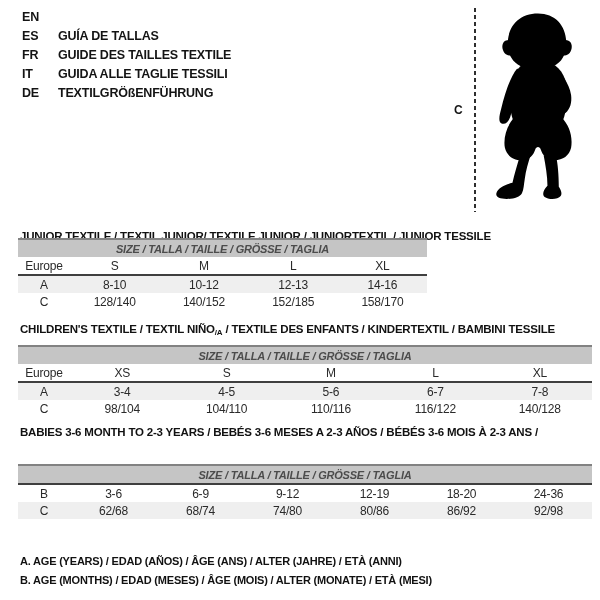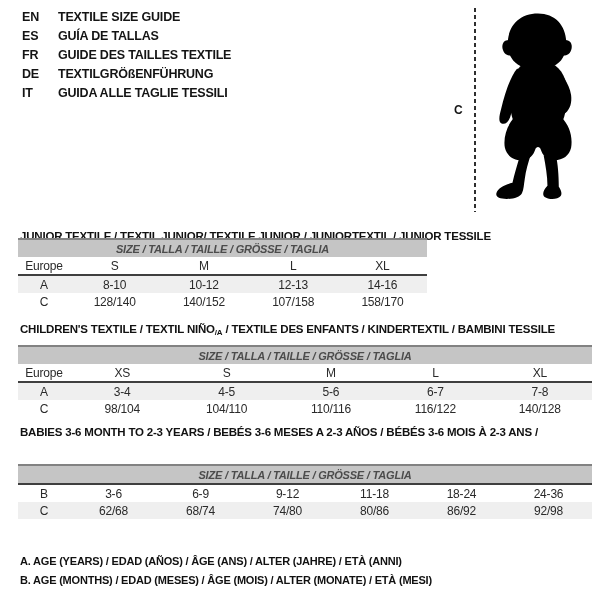--- a/index.html
+++ b/index.html
@@ -40,37 +40,36 @@
   .footnote{font-weight:bold;font-size:11px;line-height:18.5px;color:#111;white-space:nowrap;}
 </style>
 </head>
 <body>
 
 <div class="page">
 
   <div class="lang-block">
     <div class="lang-row">
       <span class="lang-code">EN</span>
-      <span class="lang-title">TEXTILE SIZE GUIDE</span>
     </div>
     <div class="lang-row">
       <span class="lang-code">ES</span>
       <span class="lang-title">GUÍA DE TALLAS</span>
     </div>
     <div class="lang-row">
       <span class="lang-code">FR</span>
       <span class="lang-title">GUIDE DES TAILLES TEXTILE</span>
     </div>
     <div class="lang-row">
+      <span class="lang-code">IT</span>
+      <span class="lang-title">GUIDA ALLE TAGLIE TESSILI</span>
+    </div>
+    <div class="lang-row">
       <span class="lang-code">DE</span>
       <span class="lang-title">TEXTILGRÖßENFÜHRUNG</span>
-    </div>
-    <div class="lang-row">
-      <span class="lang-code">IT</span>
-      <span class="lang-title">GUIDA ALLE TAGLIE TESSILI</span>
     </div>
   </div>
 
   <div class="figure">
     <span class="c-label">C</span>
     <div class="dash-line"></div>
     <svg class="baby-svg" width="104" height="206" viewBox="0 0 110 210" xmlns="http://www.w3.org/2000/svg">
       <g fill="#000000">
         <path d="M55 2 C 36 2 24 14 23 32 C 22.5 38 24 44 27 49 C 31 56 40 61 54 61 C 68 61 77 56 81 49 C 84 44 85.5 38 85 32 C 84 14 73 2 55 2 Z"></path>
         <path d="M24 30 C 19 30 16.5 34 17.5 39 C 18.5 44 22 47 26 46 Z"></path>
@@ -109,21 +108,21 @@
       <td class="lbl">A</td>
       <td>8-10</td>
       <td>10-12</td>
       <td>12-13</td>
       <td>14-16</td>
     </tr>
     <tr>
       <td class="lbl">C</td>
       <td>128/140</td>
       <td>140/152</td>
-      <td>107/158</td>
+      <td>152/185</td>
       <td>158/170</td>
     </tr>
   </tbody>
     </table>
 
   <div class="sec-title" style="top:321px"><span>CHILDREN'S TEXTILE / TEXTIL NIÑO</span><sub>/A</sub><span> / TEXTILE DES ENFANTS / KINDERTEXTIL / BAMBINI TESSILE</span></div>
   <table class="size-table" style="top:345px;width:574px">
     <colgroup>
         <col class="label-col">
         <col>
@@ -178,22 +177,22 @@
       </colgroup>
     <tbody>
         <tr>
       <td class="bar underline" colspan="7">SIZE / TALLA / TAILLE / GRÖSSE / TAGLIA</td>
     </tr>
     <tr>
       <td class="lbl">B</td>
       <td>3-6</td>
       <td>6-9</td>
       <td>9-12</td>
-      <td>11-18</td>
-      <td>18-24</td>
+      <td>12-19</td>
+      <td>18-20</td>
       <td>24-36</td>
     </tr>
     <tr class="alt">
       <td class="lbl">C</td>
       <td>62/68</td>
       <td>68/74</td>
       <td>74/80</td>
       <td>80/86</td>
       <td>86/92</td>
       <td>92/98</td>

